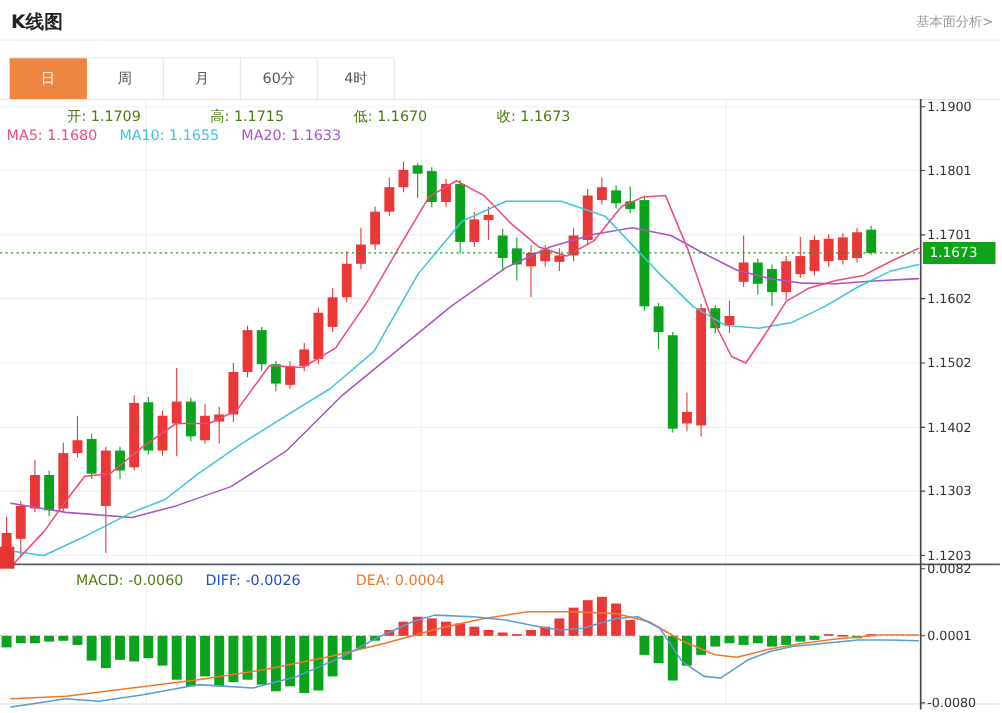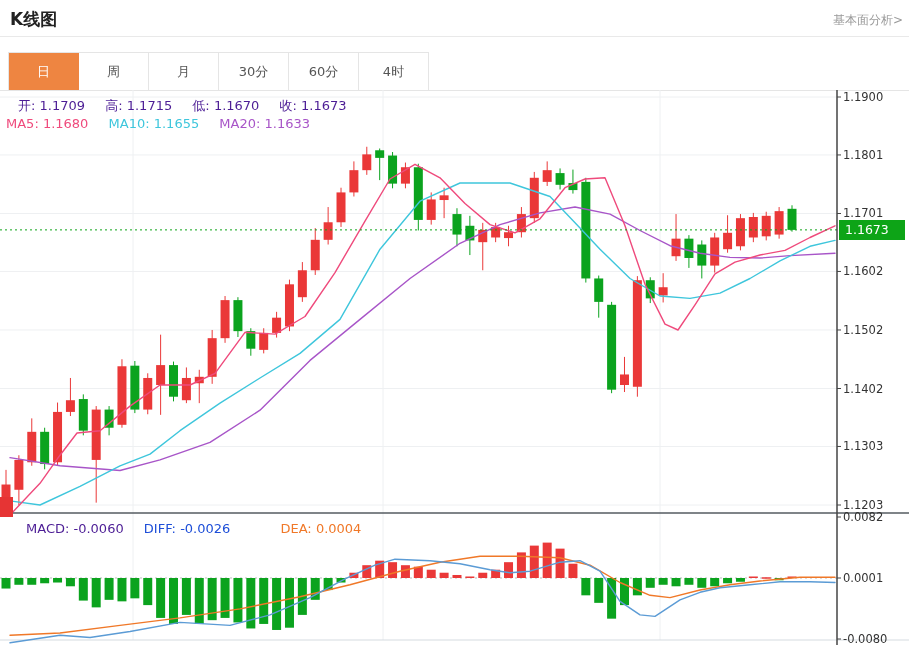--- a/index.html
+++ b/index.html
@@ -11,21 +11,21 @@
   .hdr-rule{position:absolute;left:0;top:36px;width:911px;height:1px;background:#e9e9e9;}
   .tabbar{position:absolute;left:8px;top:52px;display:flex;border-top:1px solid #e5e5e5;border-left:1px solid #e5e5e5;}
   .tab{width:69px;height:37px;line-height:37px;text-align:center;font-size:13px;color:#555;
        background:#fff;border-right:1px solid #e5e5e5;cursor:pointer;}
   .tab.active{background:#ee8541;color:#fff;border-right:1px solid #ee8541;}
   .tabbar-bottom{position:absolute;left:0;top:90px;width:911px;height:1px;background:#e5e5e5;}
   .legend1{position:absolute;left:18px;top:97px;font-size:13px;white-space:nowrap;}
   .legend2{position:absolute;left:6px;top:116px;font-size:13px;white-space:nowrap;}
   .legend3{position:absolute;left:26px;top:521px;font-size:13px;white-space:nowrap;}
   .lg-item{margin-right:16px;}
-  .c-green{color:#4c1d95;}
+  .c-green{color:#4d7c0f;margin-left:43px;}
   .c-ma5{color:#ef4a7c;}
   .c-ma10{color:#3ec6dc;}
   .c-ma20{color:#a855c8;}
   .c-diff{color:#1d4ed8;}
   .c-dea{color:#f07828;margin-left:30px;}
   .price-badge{position:absolute;left:839px;top:220px;width:66px;height:20px;background:#0da417;
        color:#fff;font-size:12.5px;line-height:20px;text-align:left;padding-left:6px;box-sizing:border-box;}
   .corner-marker{position:absolute;left:0px;top:497px;width:13px;height:20px;background:#e63434;}
 </style>
 </head>
@@ -34,21 +34,20 @@
 <div id="app">
 
   <div class="hdr-title">K线图</div>
   <div class="hdr-link">基本面分析&gt;</div>
   <div class="hdr-rule"></div>
 
   <div class="tabbar">
     <div class="tab active">日</div>
     <div class="tab">周</div>
     <div class="tab">月</div>
-    <div class="tab">30分</div>
     <div class="tab">60分</div>
     <div class="tab">4时</div>
   </div>
   <div class="tabbar-bottom"></div>
 
   <svg id="chart-svg" width="911" height="648">
       <defs>
         <clipPath id="mainClip">
           <rect x="0" y="90" width="837" height="423"></rect>
         </clipPath>

